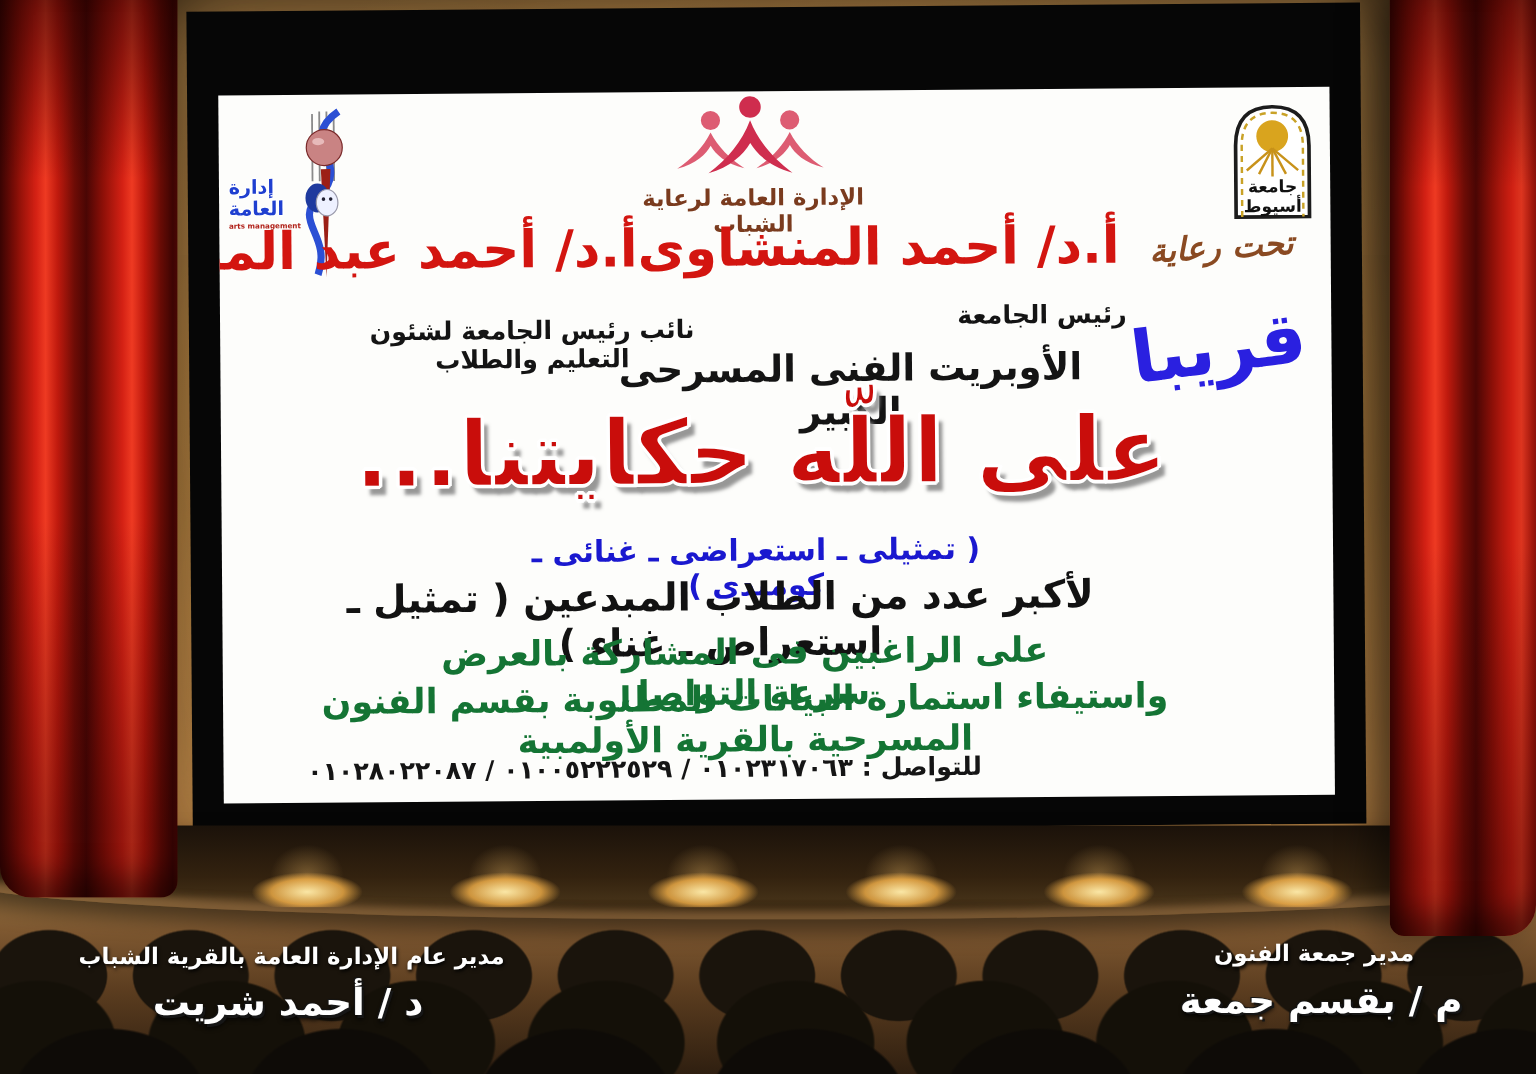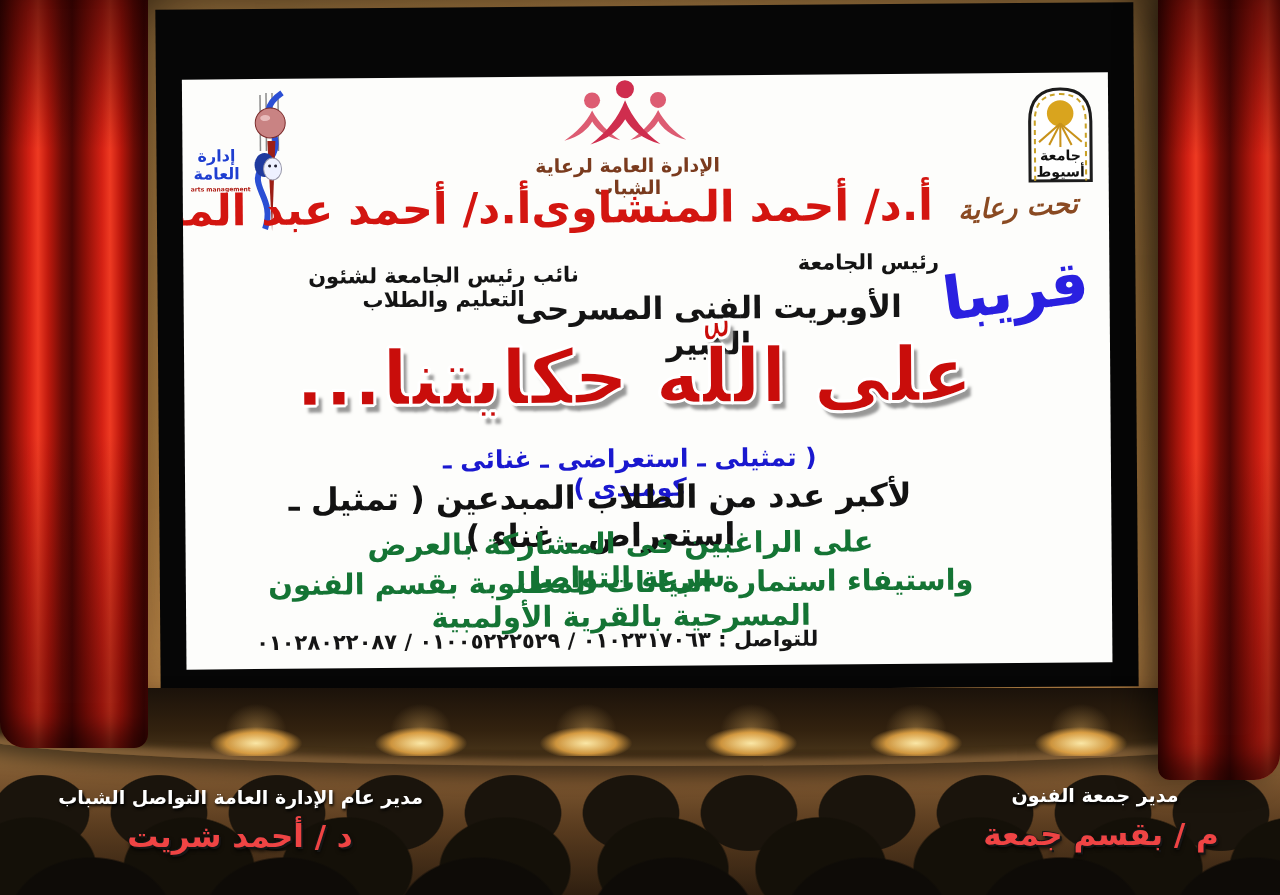--- a/index.html
+++ b/index.html
@@ -34,21 +34,21 @@
     text-shadow:-2px 0 0 #fff,2px 0 0 #fff,0 -2px 0 #fff,0 2px 0 #fff,5px 7px 3px rgba(125,125,125,.8);}
   .genres{left:210px;top:368px;width:470px;font-size:25px;font-weight:bold;color:#1a18cf;}
   .audience{left:55px;top:402px;width:720px;font-size:32px;font-weight:bold;color:#121212;}
   .call{font-size:29px;font-weight:bold;color:#147434;}
   .call1{left:150px;top:450px;width:570px;}
   .call2{left:25px;top:489px;width:820px;}
   .contact{left:2px;top:552px;width:630px;font-size:21px;font-weight:bold;color:#151515;direction:rtl;text-align:right;white-space:nowrap;}
 
   
   .arts-logo{left:8px;top:10px;width:112px;height:152px;}
-  .arts-text{position:absolute;left:0;top:58px;width:52px;text-align:center;color:#1f3fd0;font-weight:bold;font-size:16px;line-height:1.15;
+  .arts-text{position:absolute;left:0;top:58px;width:52px;text-align:left;color:#1f3fd0;font-weight:bold;font-size:16px;line-height:1.15;
     text-shadow:-1px 0 0 #fff,1px 0 0 #fff,0 -1px 0 #fff,0 1px 0 #fff;}
   .arts-sub{position:absolute;left:0;top:96px;width:60px;text-align:center;color:#b02018;font-size:6px;font-weight:bold;}
   .youth-logo{left:372px;top:2px;width:142px;height:74px;}
   .youth-label{left:330px;top:78px;width:230px;font-size:19px;font-weight:bold;color:#7a3b1e;}
   .univ-logo{left:836px;top:6px;width:84px;height:106px;}
 
   
   .stage-apron{position:absolute;left:-40px;right:-40px;top:688px;height:78px;z-index:20;
     background:linear-gradient(180deg,#1b120a 0%,#33220f 55%,#433017 78%,#241708 100%);
     border-radius:0 0 48% 48% / 0 0 34px 34px;
@@ -75,21 +75,21 @@
       linear-gradient(180deg, rgba(25,0,0,.55) 0%, rgba(0,0,0,0) 20%, rgba(0,0,0,0) 58%, rgba(35,0,0,.35) 92%),
       repeating-linear-gradient(90deg,
         #4a0604 0px,#8e1008 14px,#d42114 30px,#ee3a22 38px,#c01a0e 48px,#6e0c06 62px,#4a0604 72px);
     box-shadow:inset 0 -18px 25px rgba(0,0,0,.45);}
   .curtain-left{left:0;width:148px;height:748px;border-radius:0 0 14px 26px;}
   .curtain-right{left:1158px;width:122px;height:780px;border-radius:0 0 26px 12px;box-shadow:inset 0 -18px 25px rgba(0,0,0,.45), -14px 0 30px rgba(0,0,0,.45);}
 
   
   .credit{position:absolute;z-index:50;text-align:center;direction:rtl;white-space:nowrap;}
   .credit-title{font-size:19px;font-weight:bold;color:#ffffff;text-shadow:1px 2px 3px #000;}
-  .credit-name{font-size:31px;font-weight:bold;color:#ef4444;text-shadow:2px 2px 0 #161616,-1px -1px 0 #161616,1px 3px 4px #000;}
+  .credit-name{font-size:31px;font-weight:bold;color:#ffffff;text-shadow:2px 2px 0 #161616,-1px -1px 0 #161616,1px 3px 4px #000;}
   .cl-title{left:63px;top:786px;width:360px;}
   .cl-name{left:90px;top:818px;width:300px;}
   .cr-title{left:975px;top:784px;width:240px;}
   .cr-name{left:961px;top:816px;width:280px;}
 </style>
 </head>
 <body>
 
 <div class="theatre">
 
@@ -179,18 +179,18 @@
   <div class="footlight" style="left:683px"></div>
   <div class="footlight" style="left:848px"></div>
   <div class="footlight" style="left:1013px"></div>
 
   <div class="floor"></div>
   <div class="seats"></div>
 
   <div class="curtain curtain-left"></div>
   <div class="curtain curtain-right"></div>
 
-  <div class="credit credit-title cl-title">مدير عام الإدارة العامة التواصل الشباب</div>
+  <div class="credit credit-title cl-title">مدير عام الإدارة العامة بالقرية الشباب</div>
   <div class="credit credit-name cl-name">د / أحمد شريت</div>
   <div class="credit credit-title cr-title">مدير جمعة الفنون</div>
   <div class="credit credit-name cr-name">م / بقسم جمعة</div>
 
 </div>
 
 </body></html>

